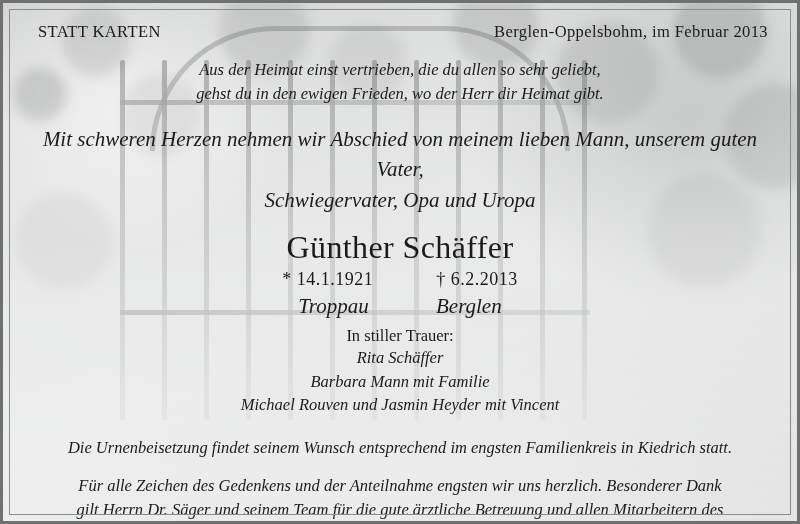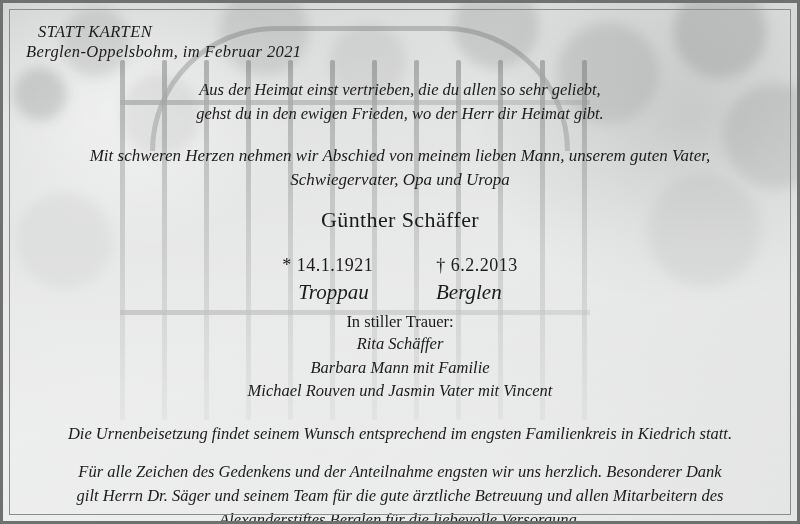--- a/index.html
+++ b/index.html
@@ -104,46 +104,44 @@
     position: absolute;
     left: 26px;
     right: 26px;
     top: 22px;
     bottom: 18px;
     text-align: center;
   }
   .topline {
     display: flex;
     justify-content: space-between;
-    align-items: flex-start;
-    font-style: italic;
+    align-items: center;
     font-size: 16.5px;
     letter-spacing: .4px;
     margin-bottom: 16px;
-    flex-direction: column;
   }
   .topline .left { padding-left: 12px; }
   .topline .right { padding-right: 6px; }
 
   .poem {
     font-style: italic;
     font-size: 16.5px;
     line-height: 1.45;
     margin: 4px 0 18px;
   }
   .intro {
     font-style: italic;
-    font-size: 17px;
+    font-size: 21px;
     line-height: 1.45;
     margin-bottom: 14px;
   }
   .name {
-    font-size: 22px;
+    font-size: 32px;
     letter-spacing: .4px;
-    margin: 14px 0 22px;
+    margin: 14px 0 3px;
   }
   .dates {
     font-size: 18px;
     letter-spacing: .5px;
     margin-bottom: 4px;
   }
   .dates .birth { margin-right: 58px; }
   .places {
     font-size: 21px;
     font-style: italic;
@@ -198,21 +196,21 @@
       <div class="bar" style="left:420px"></div>
       <div class="bar" style="left:462px"></div>
     </div>
     <div class="haze"></div>
   </div>
 
   <div class="content">
 
     <div class="topline">
       <div class="left">STATT KARTEN</div>
-      <div class="right">Berglen-Oppelsbohm, im Februar 2021</div>
+      <div class="right">Berglen-Oppelsbohm, im Februar 2013</div>
     </div>
 
     <div class="poem">
       <div>Aus der Heimat einst vertrieben, die du allen so sehr geliebt,</div>
       <div>gehst du in den ewigen Frieden, wo der Herr dir Heimat gibt.</div>
     </div>
 
     <div class="intro">
       <div>Mit schweren Herzen nehmen wir Abschied von meinem lieben Mann, unserem guten Vater,</div>
       <div>Schwiegervater, Opa und Uropa</div>
@@ -227,21 +225,21 @@
 
     <div class="places">
       <span class="birthplace">Troppau</span>
       <span class="deathplace">Berglen</span>
     </div>
 
     <div class="mourners-title">In stiller Trauer:</div>
     <div class="mourners">
       <div>Rita Schäffer</div>
       <div>Barbara Mann mit Familie</div>
-      <div>Michael Rouven und Jasmin Vater mit Vincent</div>
+      <div>Michael Rouven und Jasmin Heyder mit Vincent</div>
     </div>
 
     <div class="note">Die Urnenbeisetzung findet seinem Wunsch entsprechend im engsten Familienkreis in Kiedrich statt.</div>
 
     <div class="thanks">
       <div>Für alle Zeichen des Gedenkens und der Anteilnahme engsten wir uns herzlich. Besonderer Dank</div>
       <div>gilt Herrn Dr. Säger und seinem Team für die gute ärztliche Betreuung und allen Mitarbeitern des</div>
       <div>Alexanderstiftes Berglen für die liebevolle Versorgung.</div>
     </div>
 

